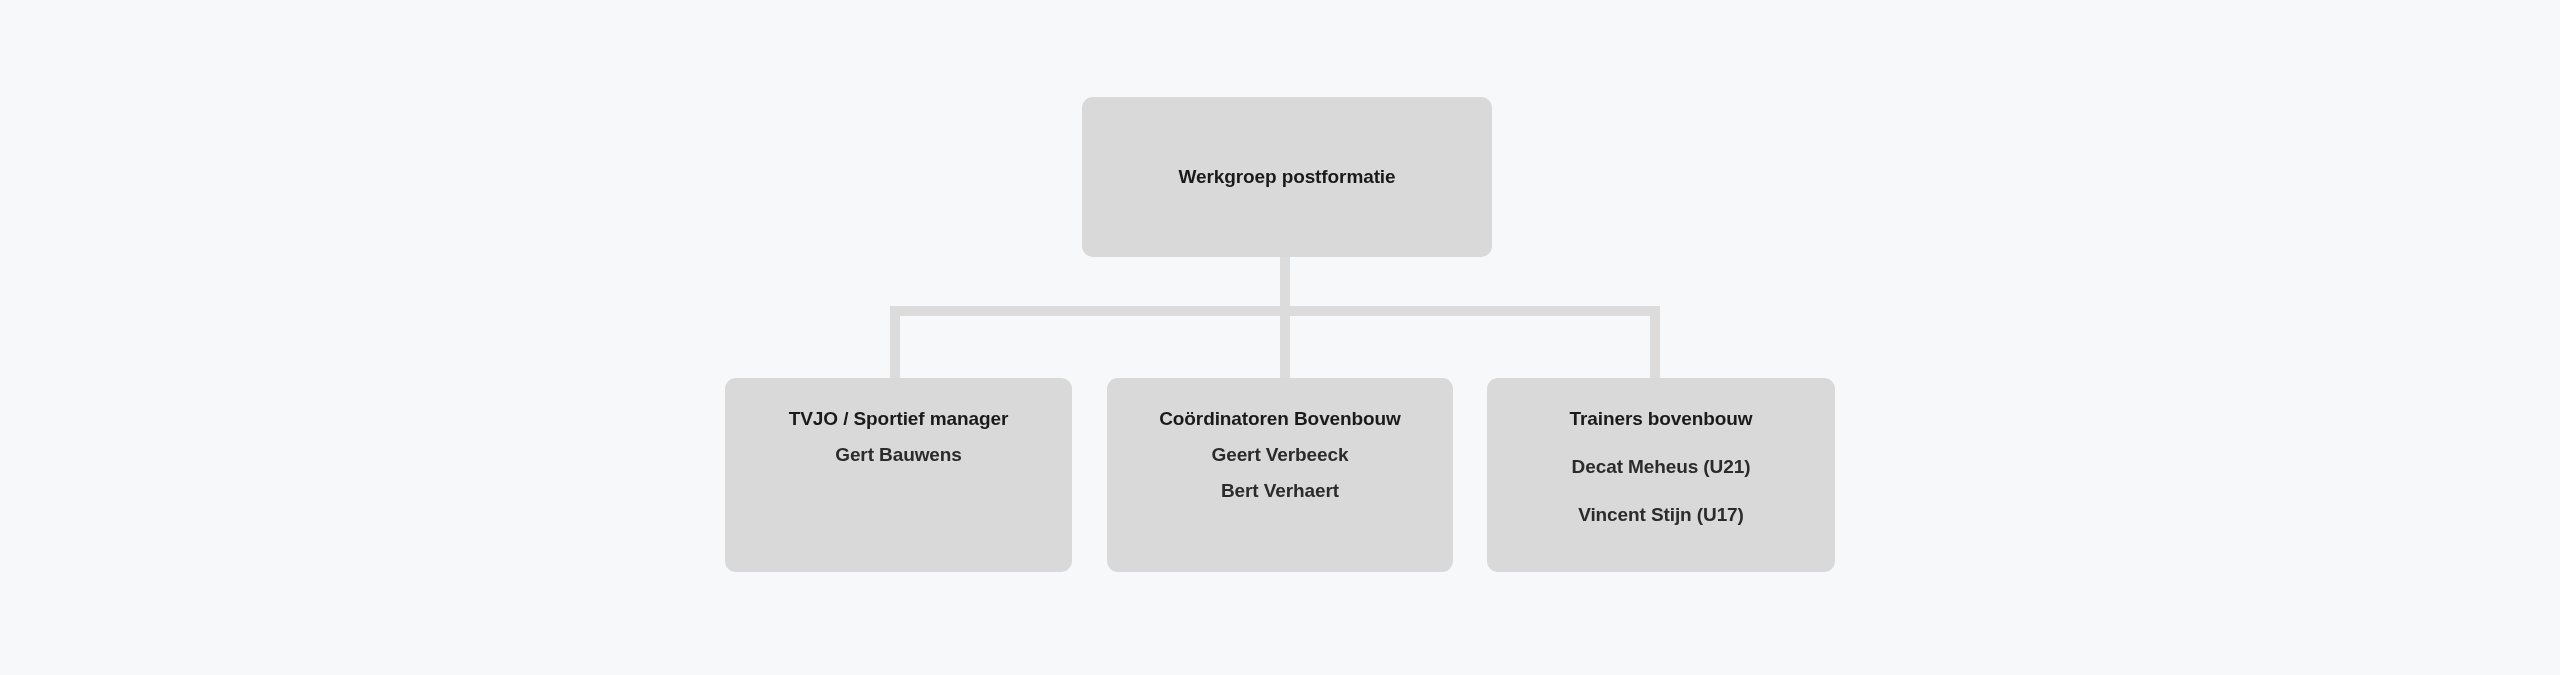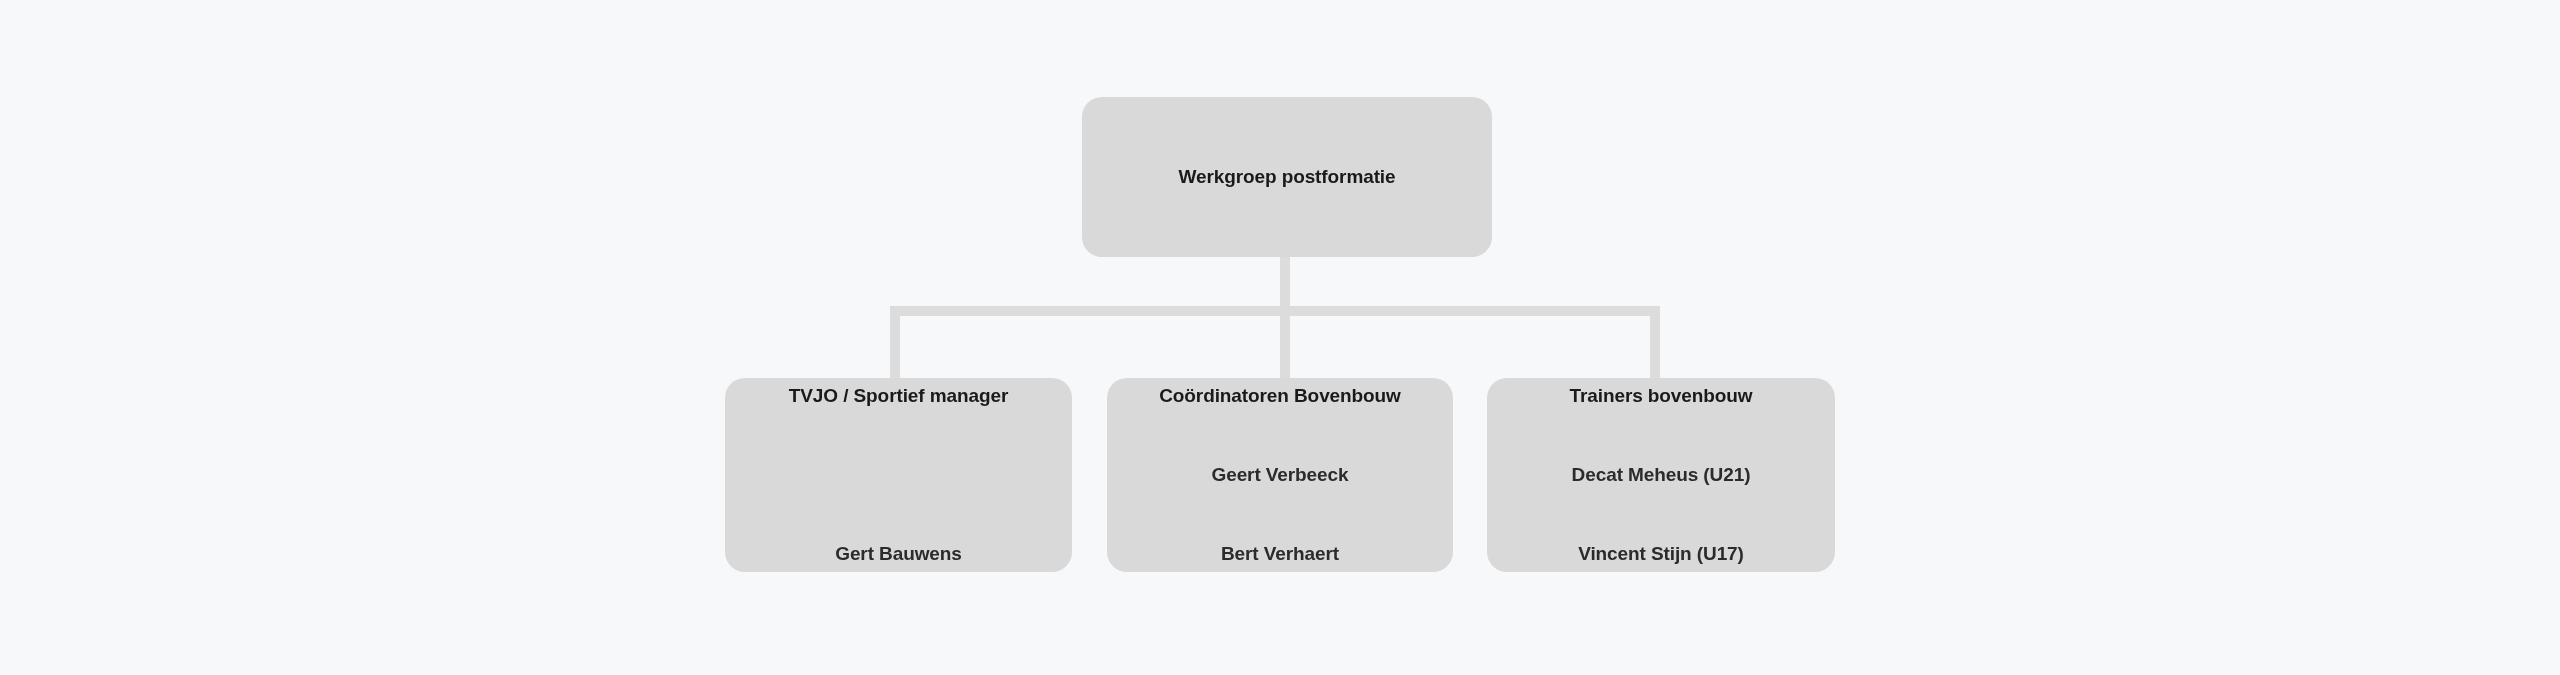--- a/index.html
+++ b/index.html
@@ -51,46 +51,47 @@
     height: 72px;
   }
   .drop-1 { left: 890px; }
   .drop-2 { left: 1280px; }
   .drop-3 { left: 1650px; }
 
   
   .node {
     position: absolute;
     background: #d9d9d9;
-    border-radius: 20px;
+    border-radius: 11px;
     box-sizing: border-box;
     display: flex;
     flex-direction: column;
     align-items: center;
     text-align: center;
     color: #1a1a1a;
   }
 
   .node-root {
     left: 1082px;
     top: 97px;
     width: 410px;
     height: 160px;
     justify-content: center;
   }
 
   .node-child {
     top: 378px;
     height: 194px;
-    justify-content: space-between;
+    padding-top: 23px;
+    justify-content: flex-start;
   }
 
   .node-child-1 { left: 725px;  width: 347px; }
   .node-child-2 { left: 1107px; width: 346px; }
-  .node-child-3 { left: 1487px; width: 348px; }
+  .node-child-3 { left: 1487px; width: 348px; gap: 12px; }
 
   .node-title {
     font-size: 19px;
     font-weight: bold;
     line-height: 36px;
     letter-spacing: -0.1px;
     white-space: nowrap;
   }
 
   .node-person {

